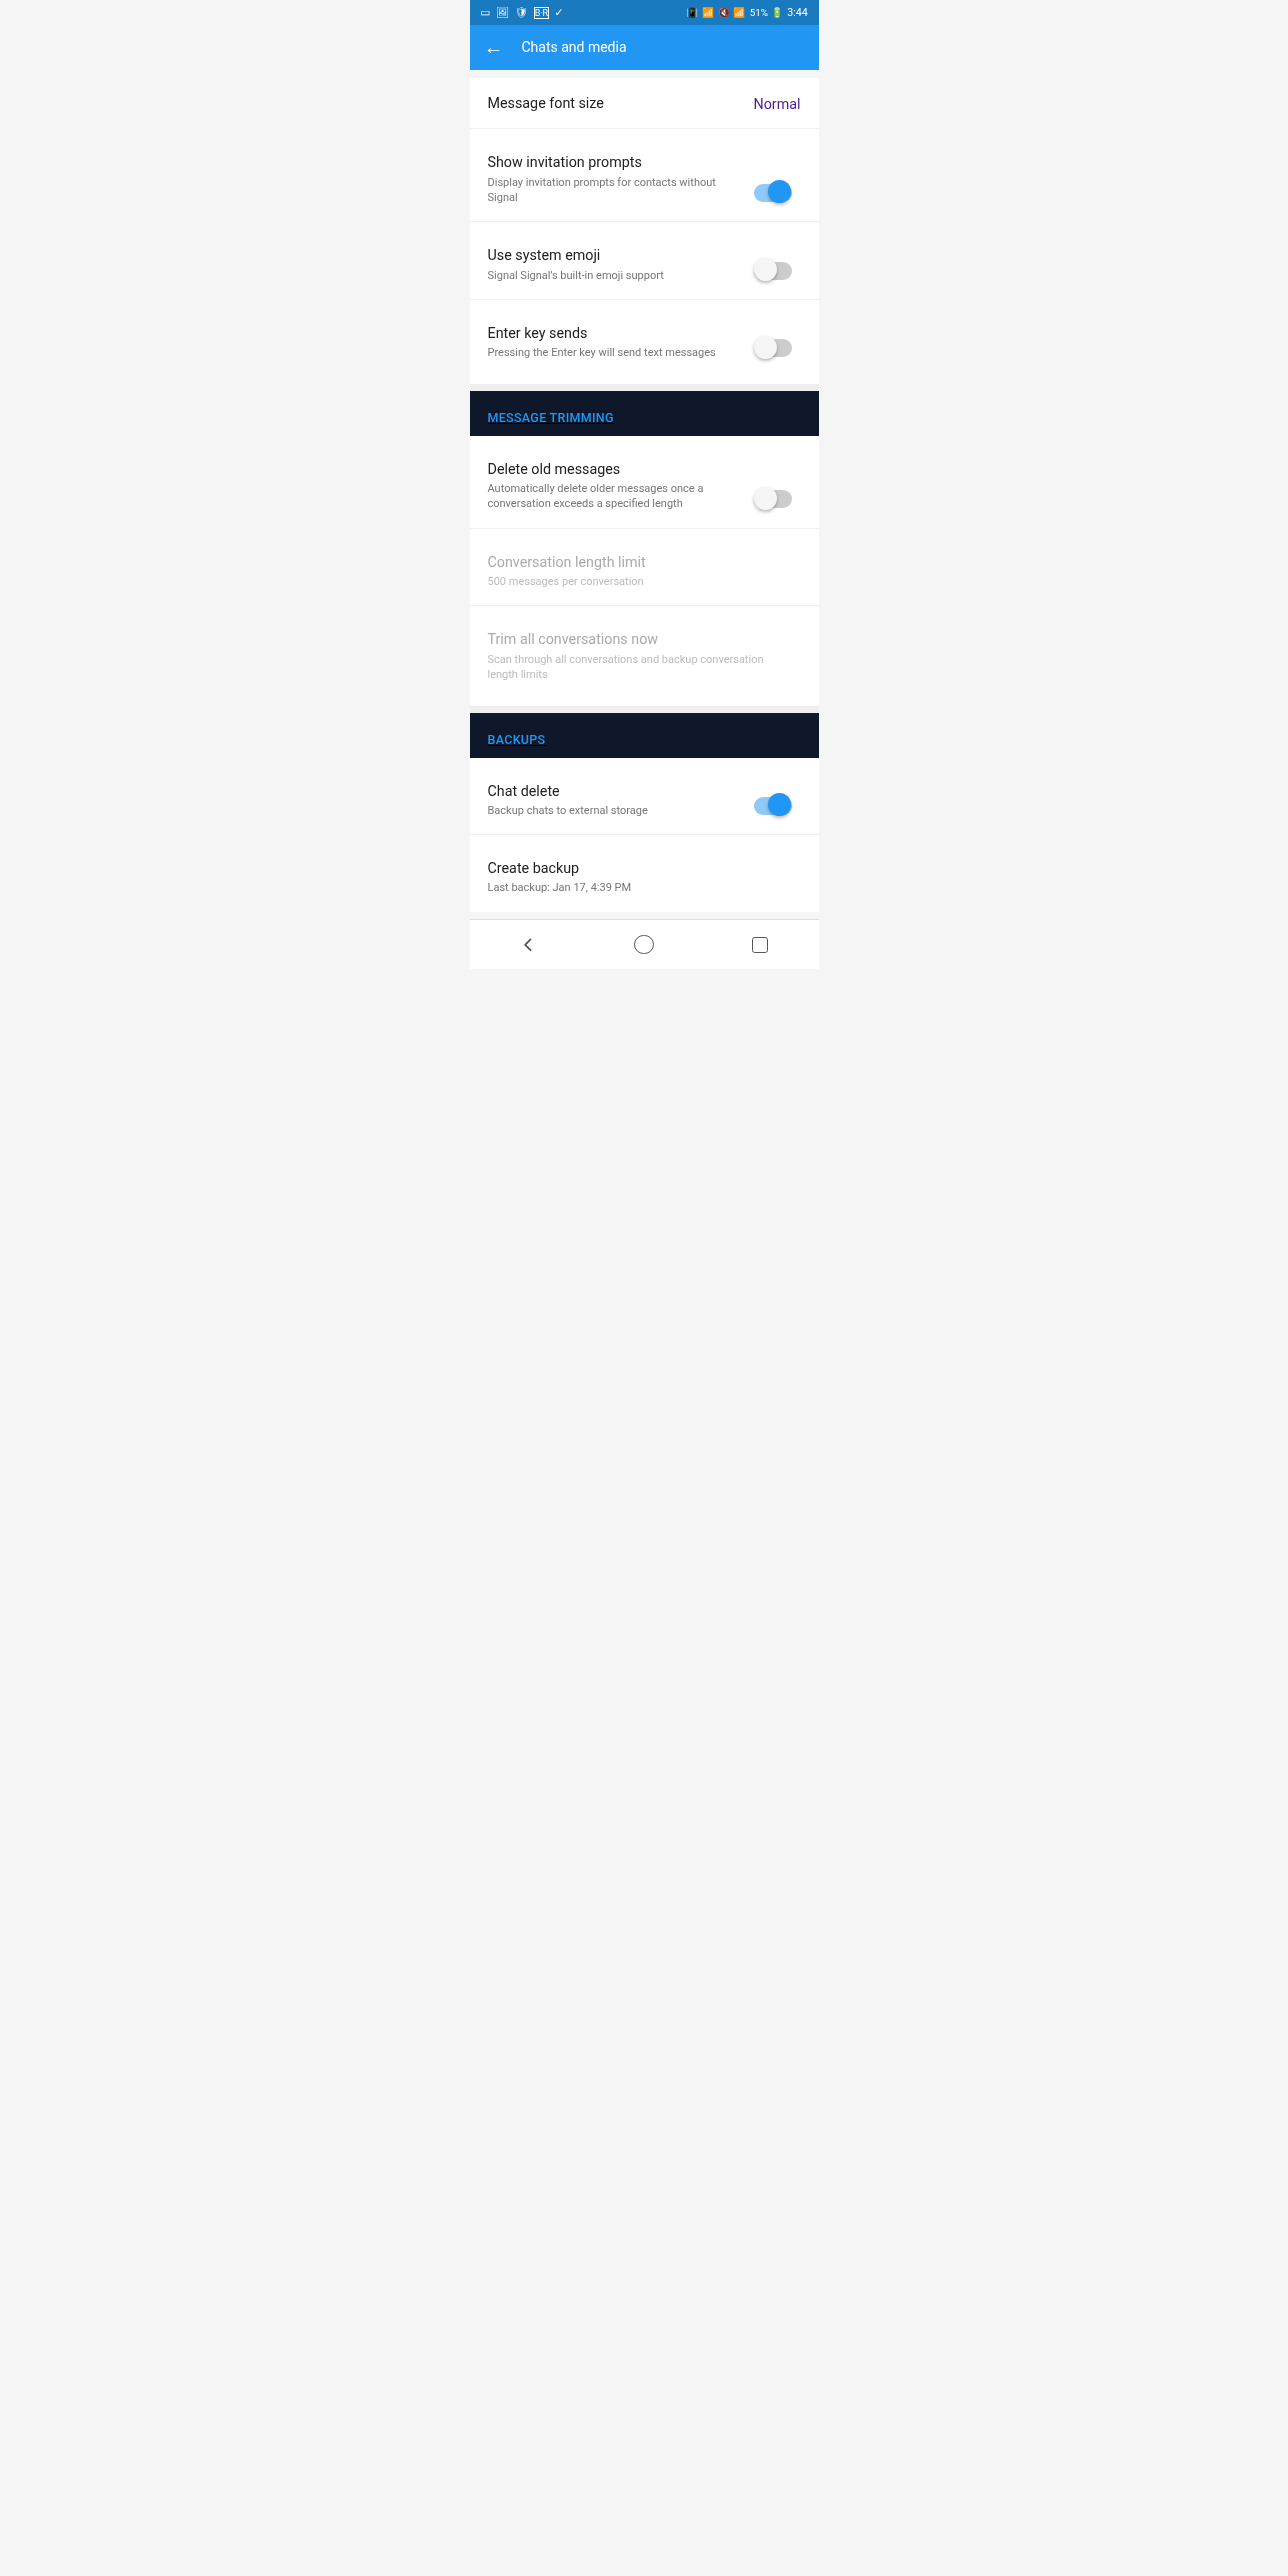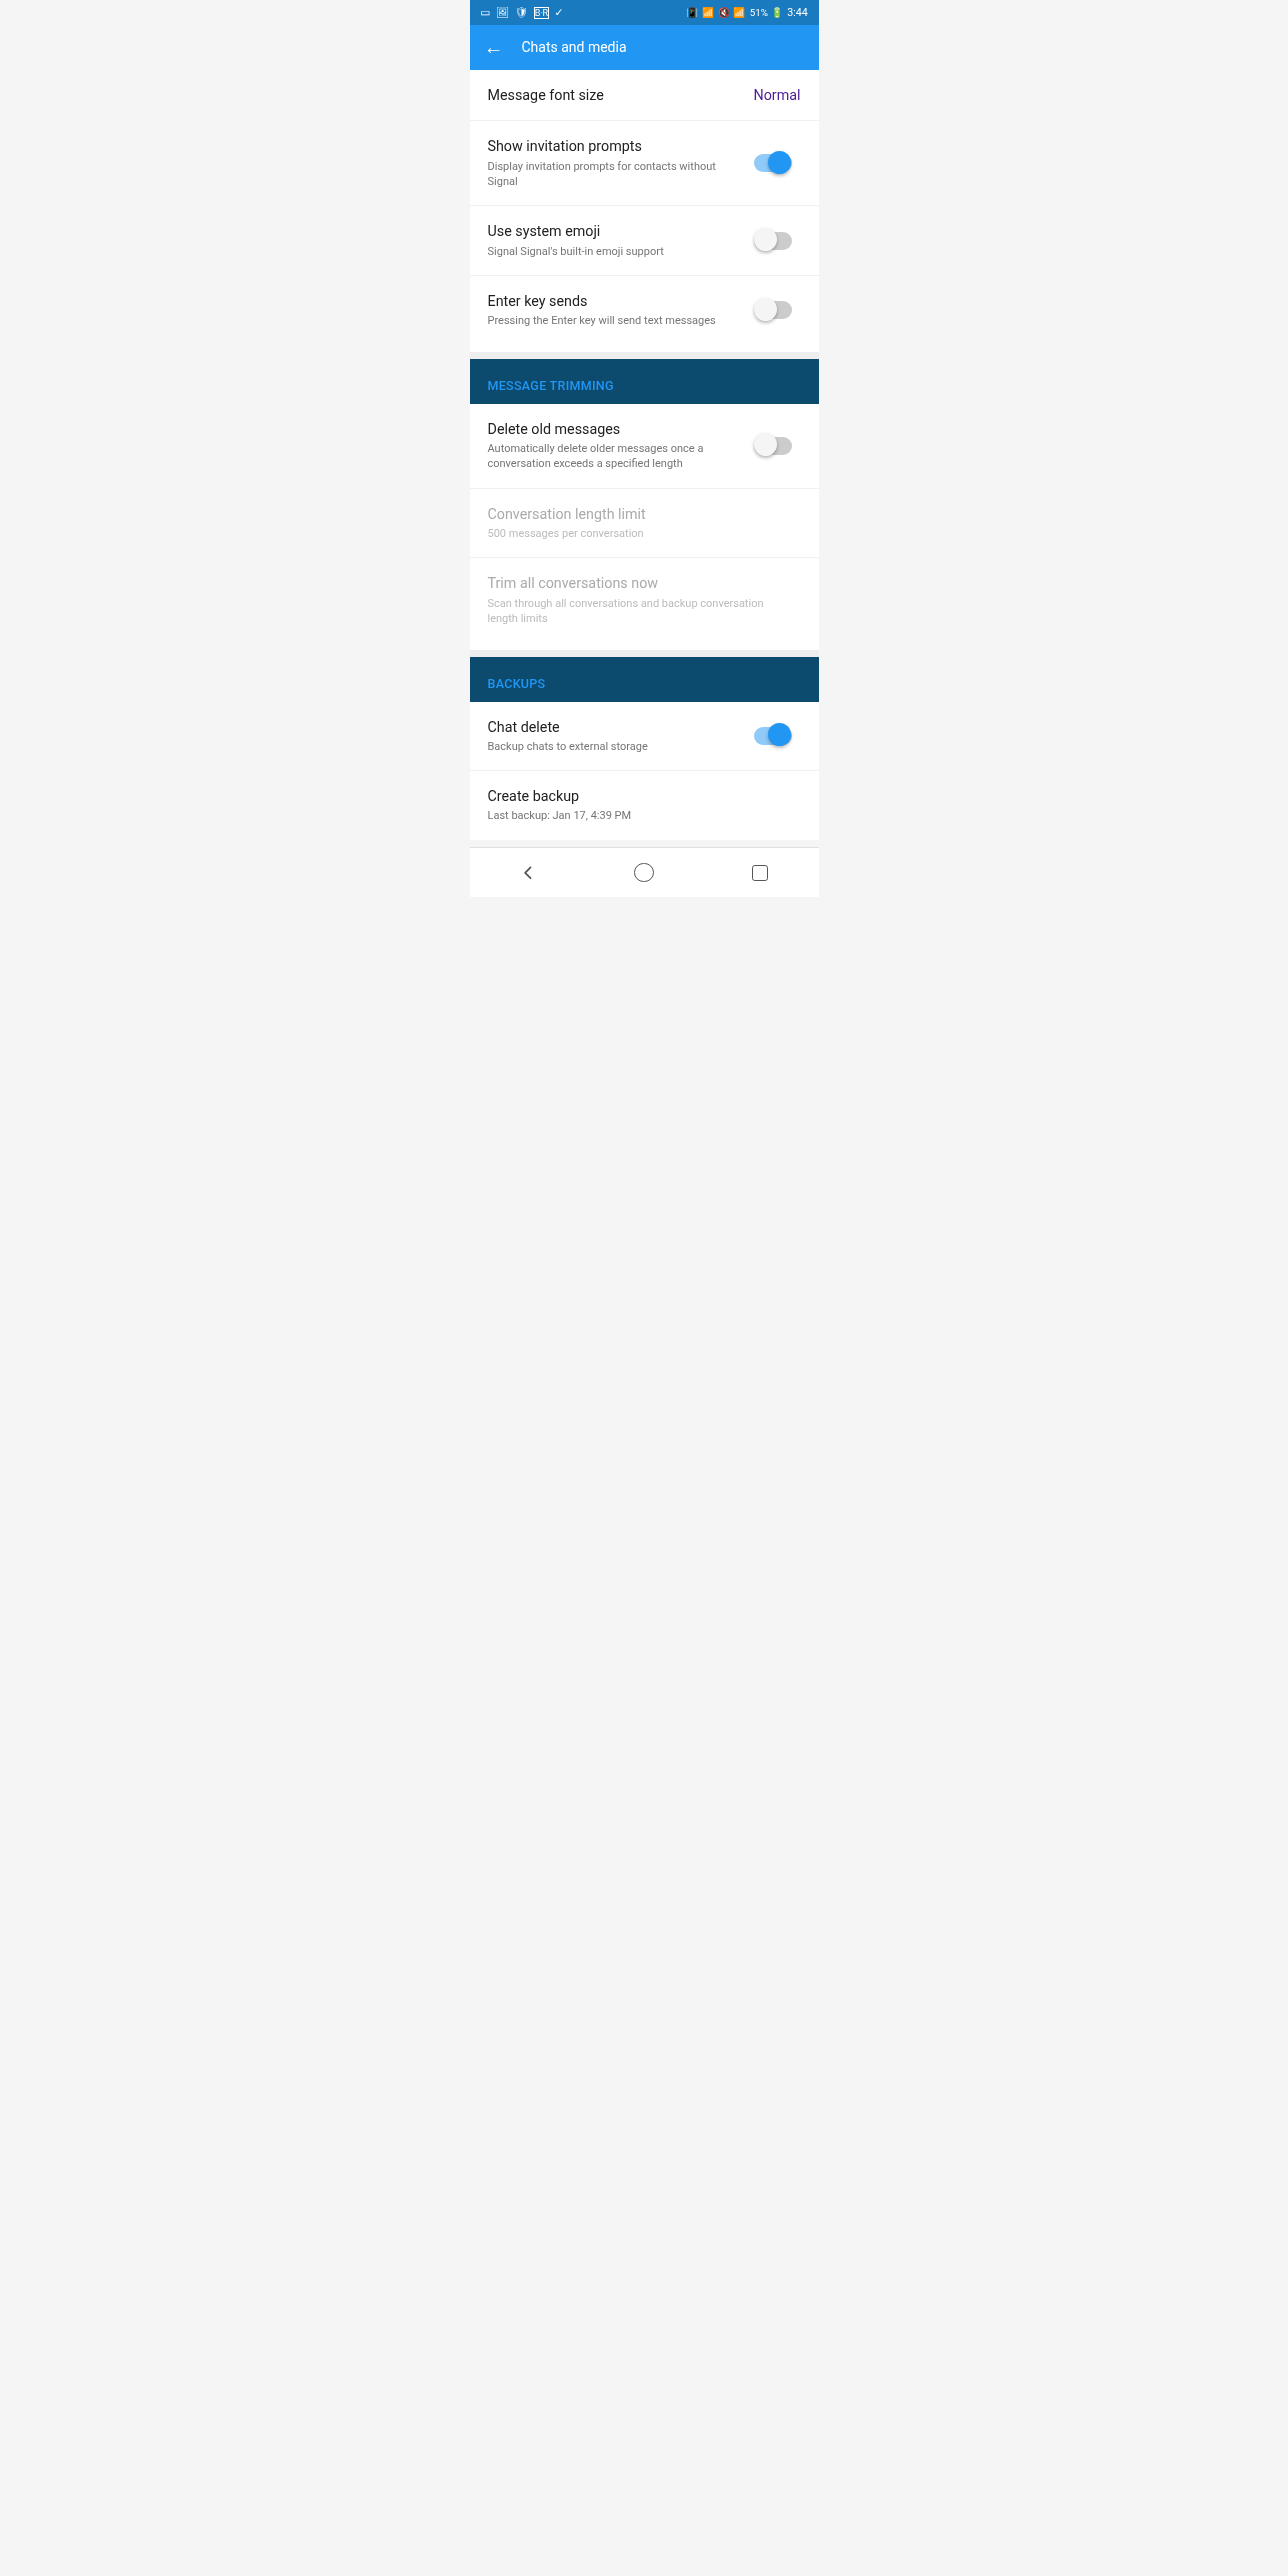--- a/index.html
+++ b/index.html
@@ -69,24 +69,25 @@
       background: white;
     }
 
     .settings-group {
       background: white;
       margin-bottom: 7.2px;
     }
 
     .settings-item {
       display: flex;
-      align-items: center;
+      align-items: flex-end;
       justify-content: space-between;
       padding: 16px 18px;
       border-bottom: 0.9px solid #f0f0f0;
+      margin-top: 8px;
     }
 
     .settings-item:last-child {
       border-bottom: none;
     }
 
     .settings-item-text {
       flex: 1;
       padding-right: 14.3px;
     }
@@ -112,21 +113,22 @@
 
     
     .section-separator {
       height: 7.2px;
       background: #eeeeee;
     }
 
     
     .section-header {
       padding: 18px 18px 10.7px 18px;
-      background: #0c4a6e;
+      background: #0f172a;
+      text-decoration: underline;
     }
 
     .section-header-text {
       font-size: 12.5px;
       color: #2196F3;
       font-weight: 500;
       text-transform: uppercase;
       letter-spacing: 0.3px;
     }
 

